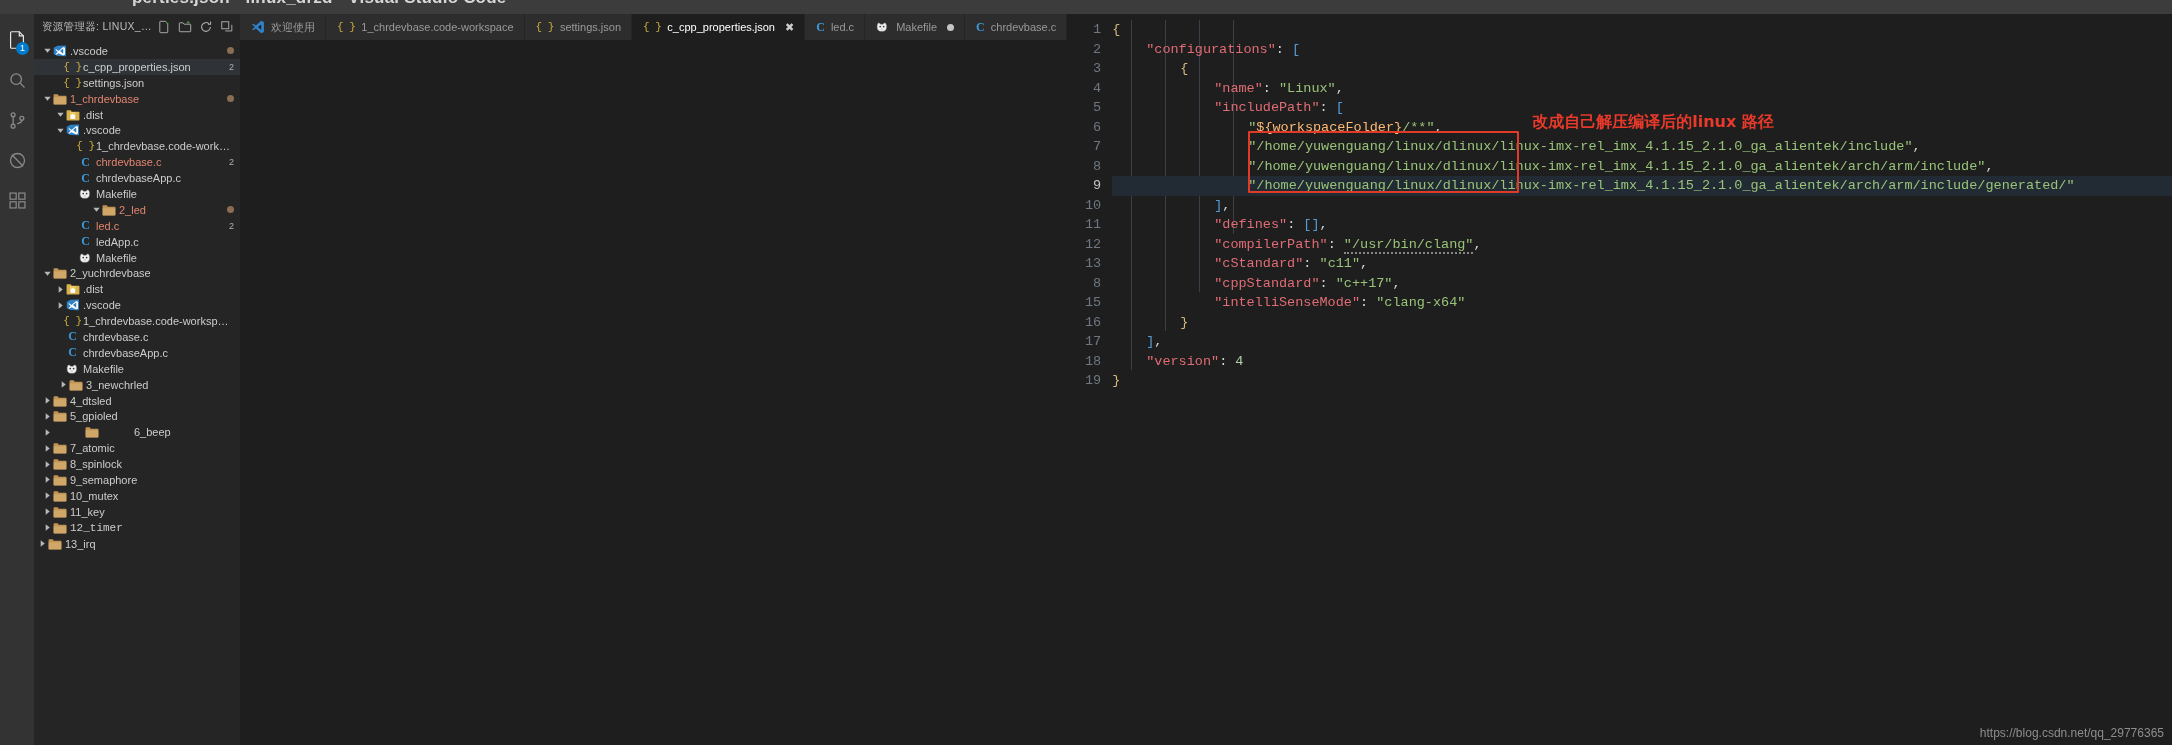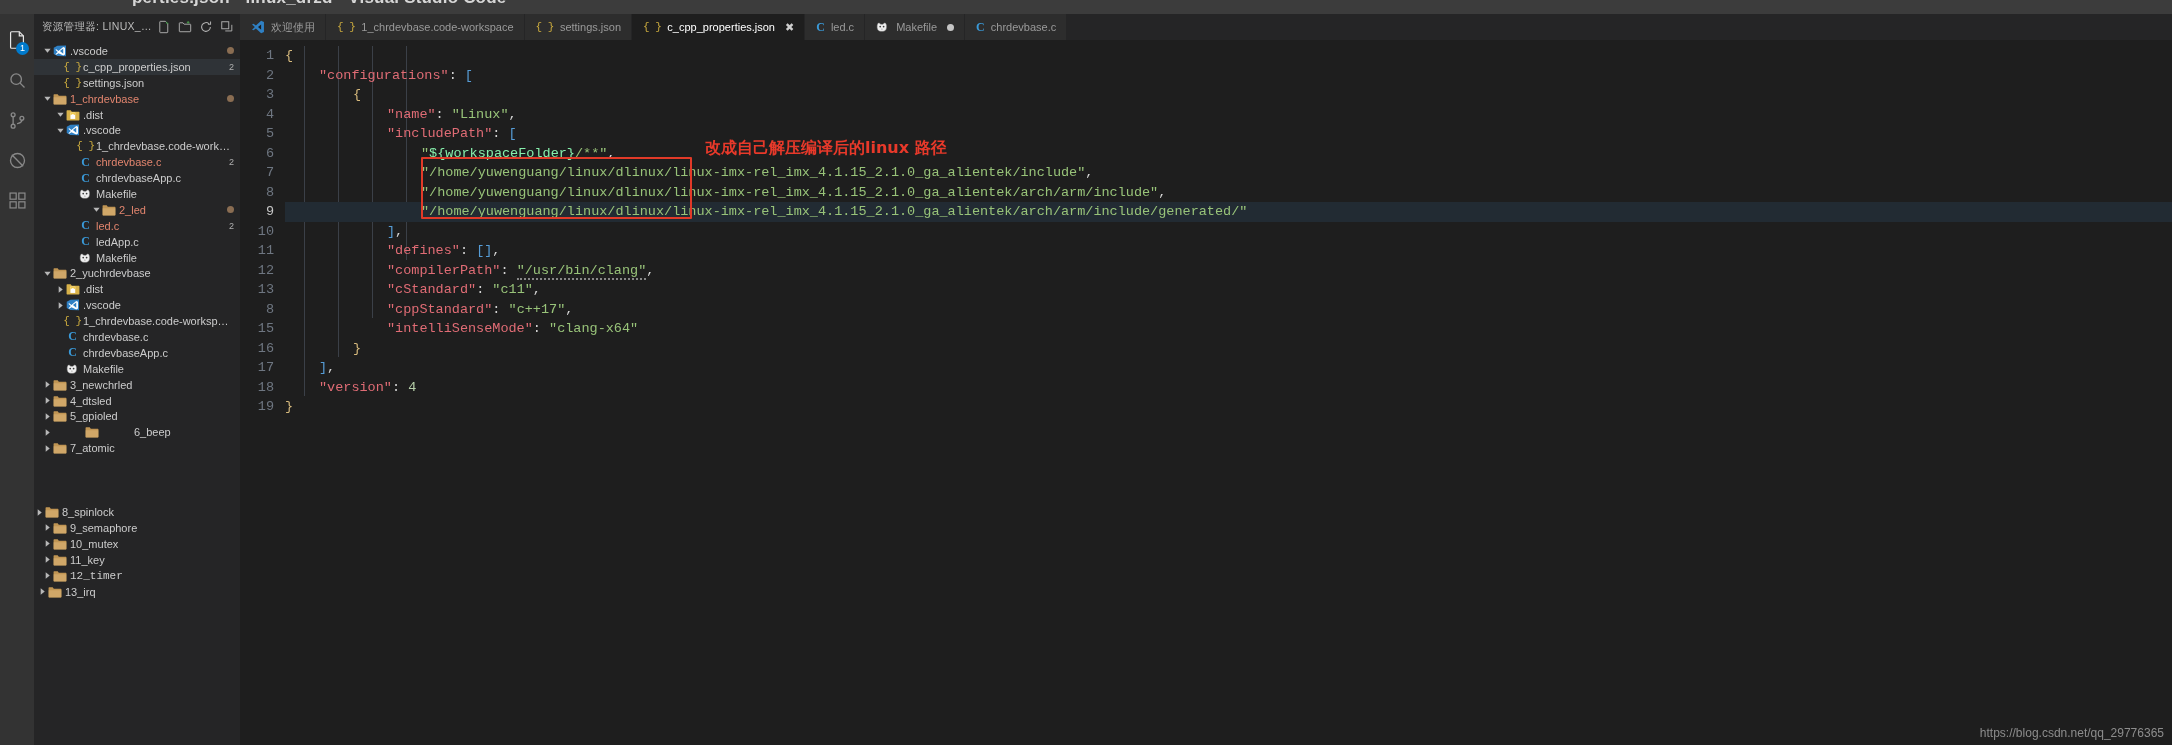--- a/index.html
+++ b/index.html
@@ -62,21 +62,21 @@
   .twisty svg{display:block;}
   .ficon{width:15px;flex:none;display:flex;align-items:center;justify-content:center;margin-right:3px;}
   .label{overflow:hidden;text-overflow:ellipsis;color:#cccccc;}
   .label.mod{color:#e2856e;}
   .rcount{margin-left:auto;font-size:9px;color:#b0b0b0;padding-left:6px;}
   .rdot{margin-left:auto;width:7px;height:7px;border-radius:50%;background:#8a6d52;}
   .jsbrace{color:#cbab3e;font-size:11px;font-family:"Liberation Mono",monospace;letter-spacing:-.5px;}
   .cglyph{color:#3a9ad9;font-weight:bold;font-size:12px;font-family:"Liberation Serif",serif;}
 
   
-  .editorarea{flex:1;display:flex;flex-direction:column;min-width:0;background:#1e1e1e;justify-content:space-between;}
+  .editorarea{flex:1;display:flex;flex-direction:row;min-width:0;background:#1e1e1e;justify-content:space-between;}
 
   .tabsbar{height:26px;background:#252526;display:flex;flex:none;overflow:hidden;}
   .tab{
     height:26px;display:flex;align-items:center;gap:6px;
     padding:0 10px 0 11px;box-sizing:border-box;
     background:#2d2d2d;border-right:1px solid #252526;
     font-size:11px;color:#9a9a9a;white-space:nowrap;flex:none;
     position:relative;
   }
   .tab.active{background:#1e1e1e;color:#ffffff;}
@@ -97,21 +97,21 @@
     font-family:"Liberation Mono","DejaVu Sans Mono",monospace;font-size:13.5px;
   }
   .ln{height:19.5px;line-height:19.5px;white-space:pre;position:relative;}
   .ln.hl{background:#222b33;}
   .k{color:#e06c75;}        
   .s{color:#98c379;}        
   .p{color:#d4d4d4;}        
   .b{color:#569cd6;}        
   .y{color:#d7ba7d;}        
   .n{color:#b5cea8;}        
-  .var{color:#86efac;}
+  .var{color:#fdba74;}
   .squig{border-bottom:2px dotted #888;padding-bottom:0;}
 
   .indentguide{position:absolute;top:6px;width:1px;background:#3b4048;}
 
   
   .redbox{position:absolute;border:2px solid #e23a28;pointer-events:none;border-radius:1px;}
   .annot{
     position:absolute;color:#e8392a;font-size:16px;
     font-family:"DejaVu Sans","Liberation Sans",sans-serif;font-weight:bold;
     white-space:nowrap;
@@ -423,21 +423,21 @@
             <span class="ficon">
               <svg width="14" height="12" viewBox="0 0 18 14">
                 <path d="M2 10 C1 7 1.5 3 3 2 C4.3 1.2 5.4 2.6 6 3.6 L9 3.6 C9.6 2.6 10.7 1.2 12 2 C13.5 3 14 7 13 10 C12 12.4 9.6 12.6 7.5 12.6 C5.4 12.6 3 12.4 2 10 Z" fill="#efefef" stroke="#8c8c8c" stroke-width="0.6"></path>
                 <circle cx="5.4" cy="6.4" r="1.1" fill="#3a3a3a"></circle>
                 <circle cx="9.8" cy="6.4" r="1.1" fill="#3a3a3a"></circle>
                 <path d="M7.6 8.6 l-1 1.6 h2 z" fill="#8c8c8c"></path>
               </svg>
             </span>
             <span class="label">Makefile</span>
           </div>
-          <div class="row" style="padding-left: 8px; text-align: right;">
+          <div class="row" style="padding-left: 24px; text-align: right;">
             <span class="twisty">
               <svg width="9" height="9" viewBox="0 0 10 10">
                 <path d="M3 1.5 L7.5 5 L3 8.5 Z" fill="#b7b7b7"></path>
               </svg>
             </span>
             <span class="ficon">
               <svg width="14" height="12" viewBox="0 0 16 14">
                 <path d="M0.5 12.6V2.2a.7.7 0 0 1 .7-.7h4.1l1.3 1.6h8.2a.7.7 0 0 1 .7.7v8.8a.7.7 0 0 1-.7.7H1.2a.7.7 0 0 1-.7-.7z" fill="#c09553"></path>
                 <path d="M0.5 5.1h15v7.5a.7.7 0 0 1-.7.7H1.2a.7.7 0 0 1-.7-.7z" fill="#dcb67a" opacity="0.55"></path>
               </svg>
@@ -493,21 +493,21 @@
               </svg>
             </span>
             <span class="ficon">
               <svg width="14" height="12" viewBox="0 0 16 14">
                 <path d="M0.5 12.6V2.2a.7.7 0 0 1 .7-.7h4.1l1.3 1.6h8.2a.7.7 0 0 1 .7.7v8.8a.7.7 0 0 1-.7.7H1.2a.7.7 0 0 1-.7-.7z" fill="#c09553"></path>
                 <path d="M0.5 5.1h15v7.5a.7.7 0 0 1-.7.7H1.2a.7.7 0 0 1-.7-.7z" fill="#dcb67a" opacity="0.55"></path>
               </svg>
             </span>
             <span class="label">7_atomic</span>
           </div>
-          <div class="row" style=" margin-top: 48px;">
+          <div class="row" style="padding-left: 8px;">
             <span class="twisty">
               <svg width="9" height="9" viewBox="0 0 10 10">
                 <path d="M3 1.5 L7.5 5 L3 8.5 Z" fill="#b7b7b7"></path>
               </svg>
             </span>
             <span class="ficon">
               <svg width="14" height="12" viewBox="0 0 16 14">
                 <path d="M0.5 12.6V2.2a.7.7 0 0 1 .7-.7h4.1l1.3 1.6h8.2a.7.7 0 0 1 .7.7v8.8a.7.7 0 0 1-.7.7H1.2a.7.7 0 0 1-.7-.7z" fill="#c09553"></path>
                 <path d="M0.5 5.1h15v7.5a.7.7 0 0 1-.7.7H1.2a.7.7 0 0 1-.7-.7z" fill="#dcb67a" opacity="0.55"></path>
               </svg>

